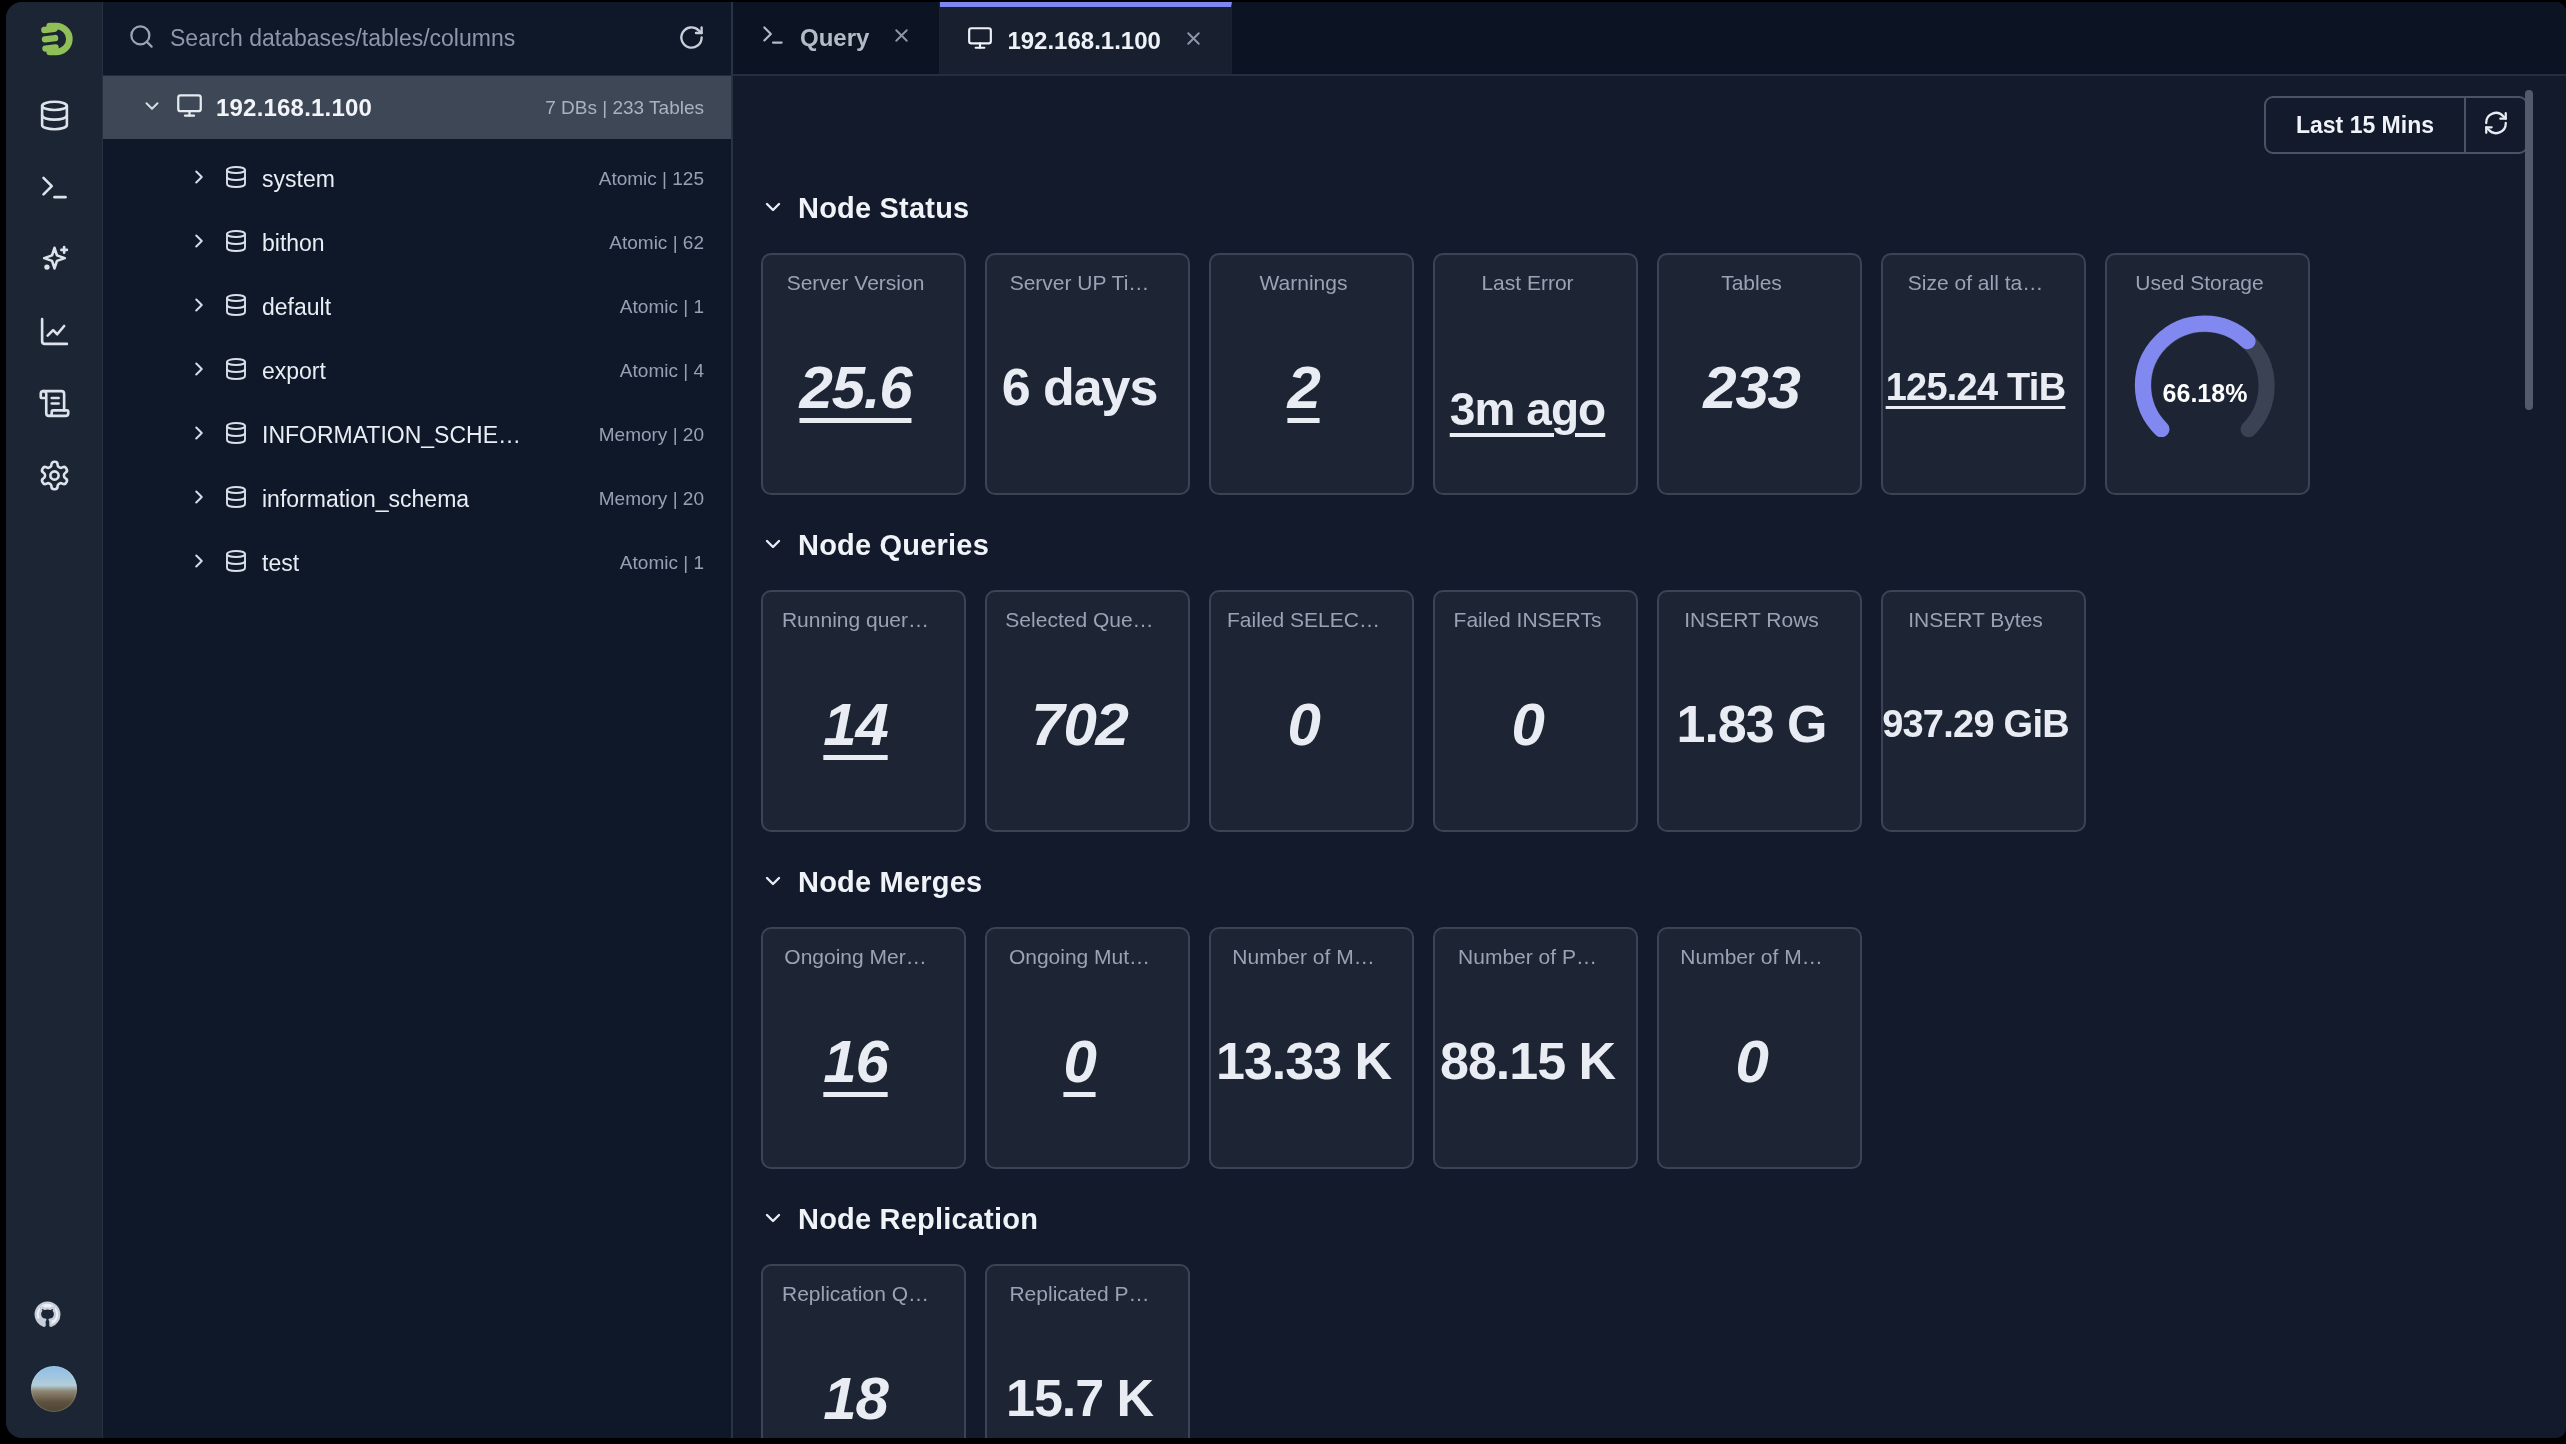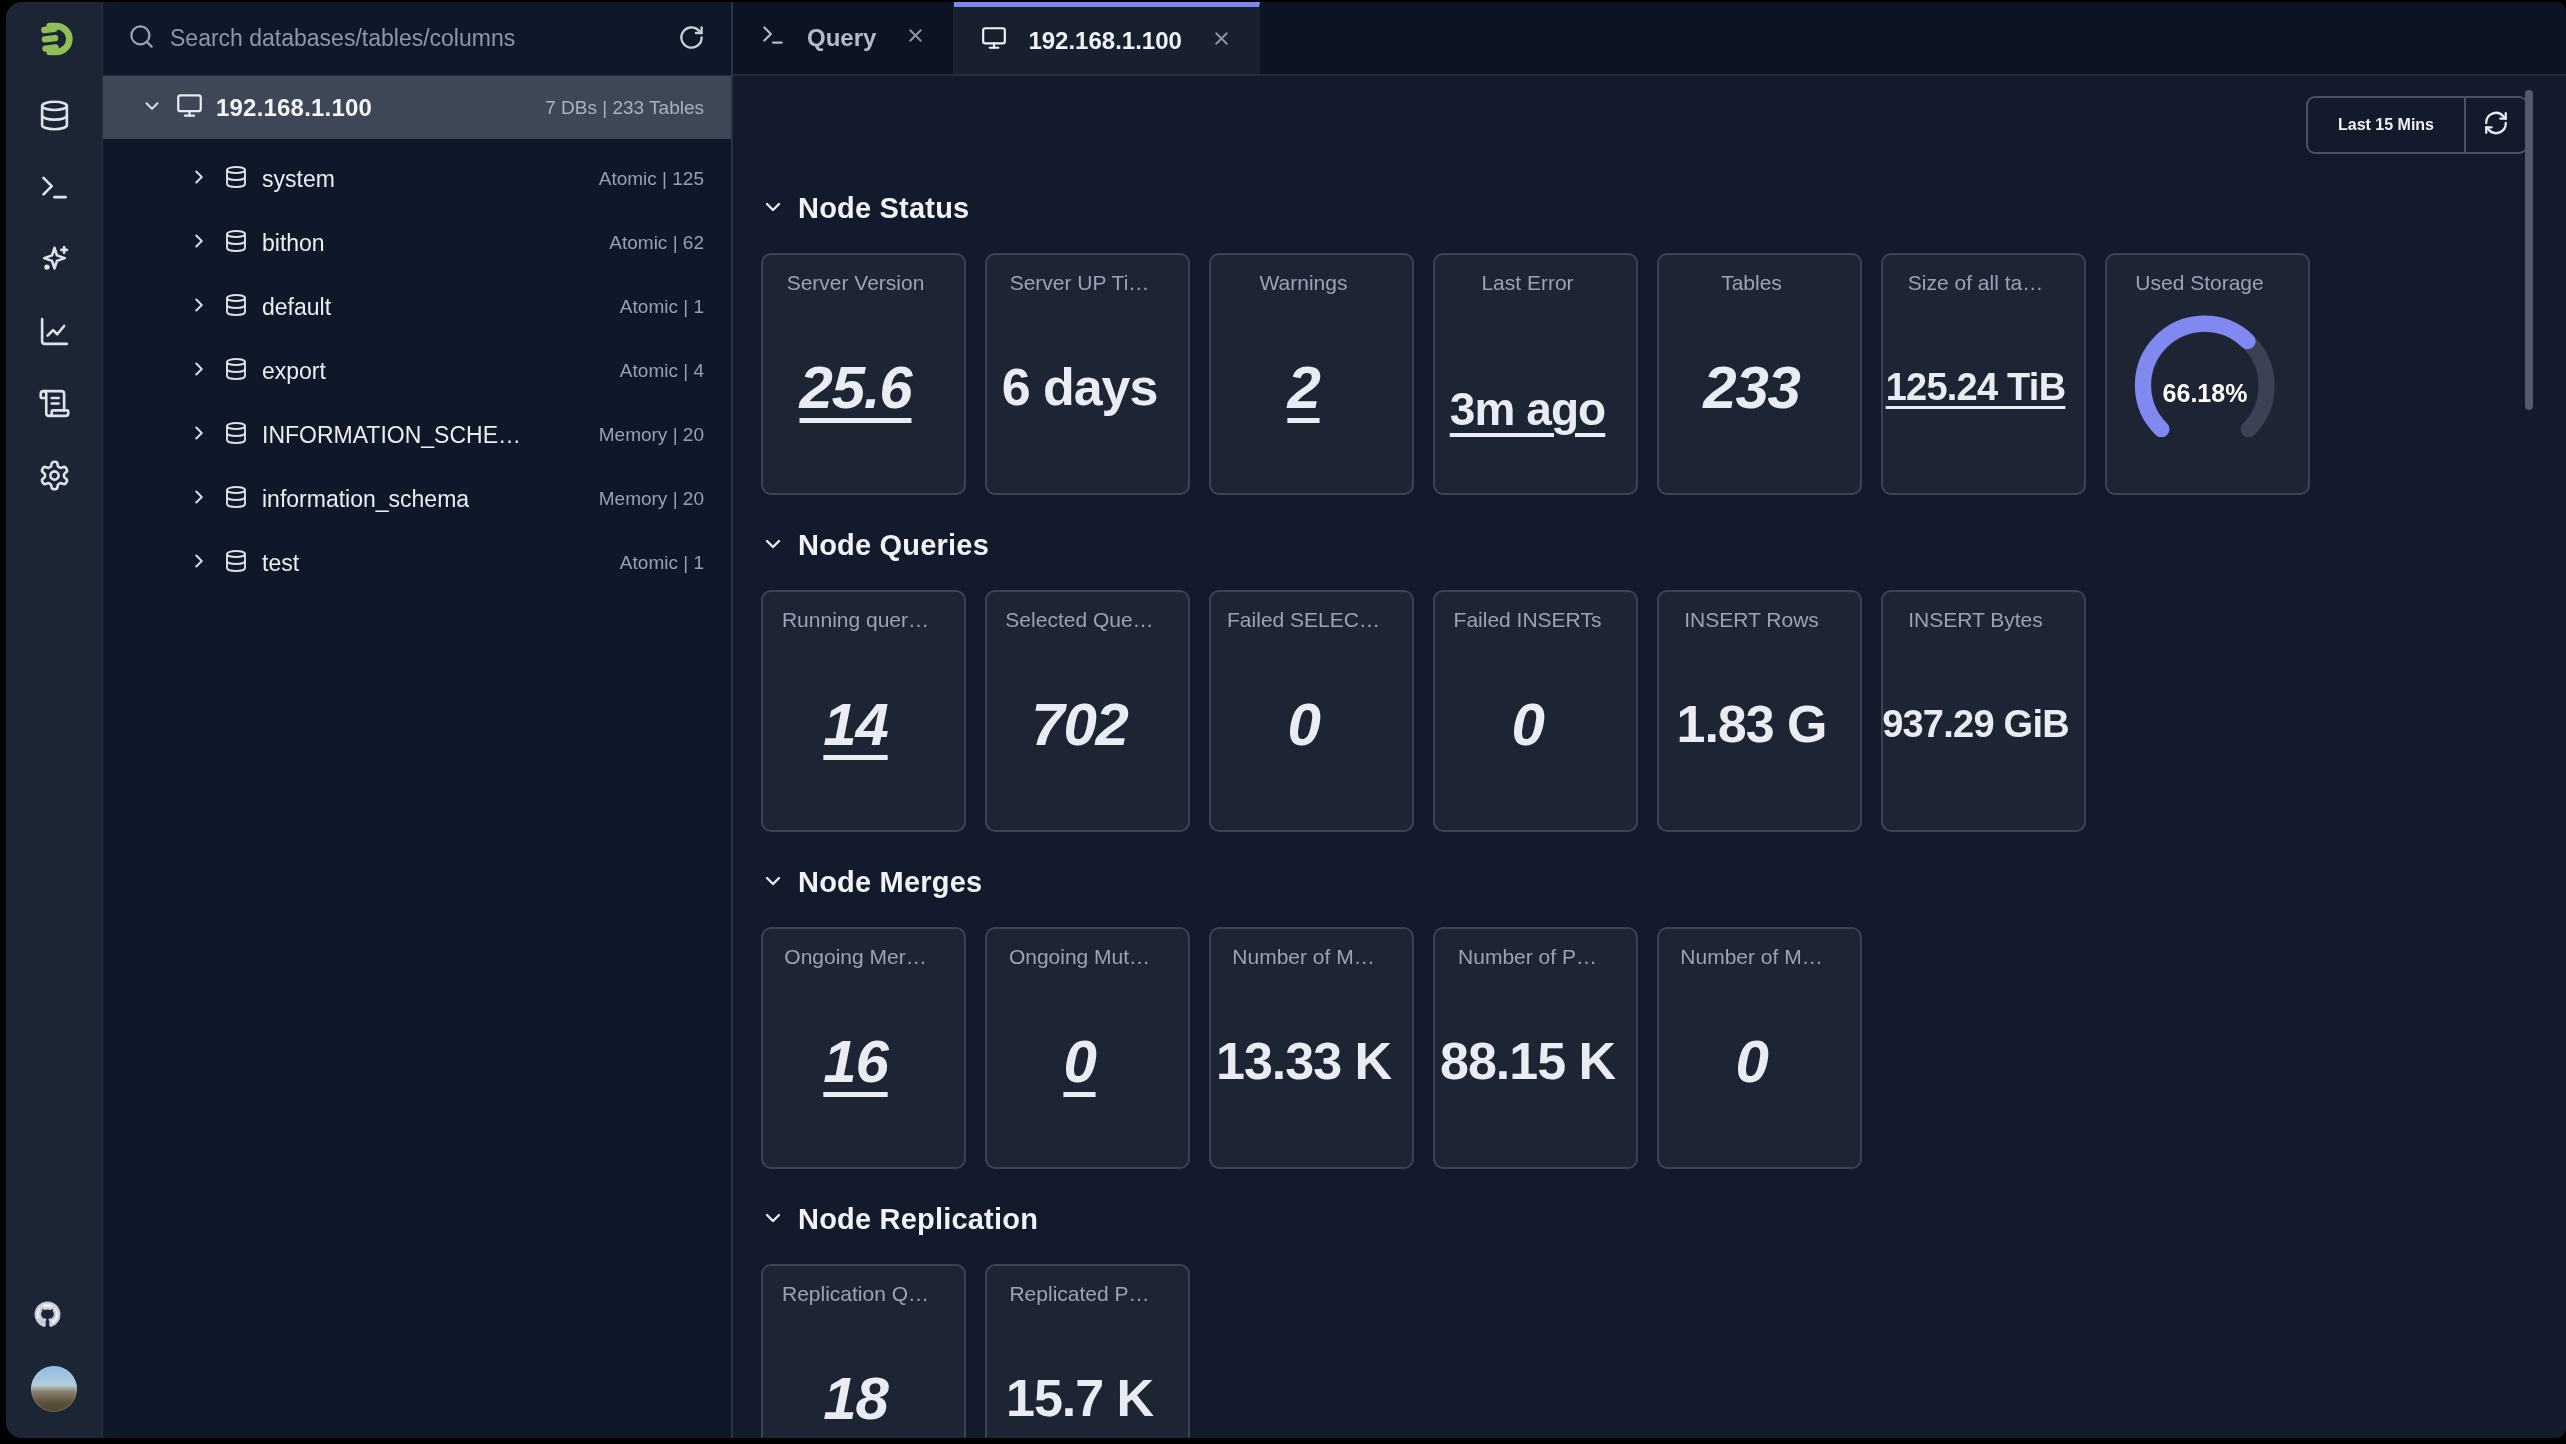--- a/index.html
+++ b/index.html
@@ -45,32 +45,32 @@
   .tree { padding-top:8px; }
   .tree-row { height:64px; display:flex; align-items:center; padding:0 27px 0 85px; gap:14px; cursor:pointer; }
   .tree-row svg { flex-shrink:0; }
   .db-ic { width:24px; height:24px; stroke:#d9dfe8; stroke-width:1.9; fill:none; stroke-linecap:round; stroke-linejoin:round; }
   .tree-name { color:#e9edf4; font-size:23px; font-weight:500; }
   .tree-meta { margin-left:auto; color:#97a0b2; font-size:19px; }
 
   
   .main { flex:1; display:flex; flex-direction:column; background:#121a2b; position:relative; min-width:0; }
   .tabbar { height:74px; background:#0c1322; display:flex; flex-shrink:0; border-bottom:2px solid #252e3e; }
-  .tab { display:flex; align-items:center; gap:21px; padding:0 27px; cursor:pointer;
+  .tab { display:flex; align-items:center; gap:14px; padding:0 27px; cursor:pointer;
     color:#b4bbc8; font-size:24px; font-weight:600; border-right:1px solid #1a2332; }
   .tab svg { width:26px; height:26px; stroke:currentColor; stroke-width:2; fill:none; stroke-linecap:round; stroke-linejoin:round; }
   .tab .close { margin-left:8px; }
   .tab .close svg { width:21px; height:21px; stroke:#8d96a8; stroke-width:2.2; }
   .tab.active { background:#18202f; color:#eef1f6; border-top:5px solid #7e86f2; padding-top:0; }
 
   .content { flex:1; overflow:hidden; padding:20px 38px 0 28px; position:relative; }
   .toolbar { display:flex; justify-content:flex-end; margin-bottom:38px; }
   .range-group { display:flex; border:2px solid #4a5365; border-radius:9px; overflow:hidden; }
   .range-btn { padding:0 30px; height:54px; display:flex; align-items:center; color:#f0f3f8;
-    font-size:16px; font-weight:600; cursor:pointer; background:transparent; border:none; font-family:inherit; }
+    font-size:23px; font-weight:600; cursor:pointer; background:transparent; border:none; font-family:inherit; }
   .range-refresh { width:62px; border-left:2px solid #4a5365; display:flex; align-items:center; justify-content:center; cursor:pointer; }
   .range-refresh svg { width:26px; height:26px; stroke:#e8ecf3; stroke-width:2.1; fill:none; stroke-linecap:round; stroke-linejoin:round; }
 
   .section-head { display:flex; align-items:center; gap:13px; margin-bottom:28px; cursor:pointer; }
   .section-head svg { width:24px; height:24px; stroke:#e8ecf3; stroke-width:2.4; fill:none; stroke-linecap:round; stroke-linejoin:round; }
   .section-title { color:#f0f3f7; font-size:29px; font-weight:700; letter-spacing:.2px; }
   .cards { display:flex; gap:19px; margin-bottom:34px; }
 
   .card { width:205px; height:242px; background:#1d2534; border:2px solid #3a4456; border-radius:10px;
     display:flex; flex-direction:column; padding:16px 26px 14px 10px; cursor:pointer; flex-shrink:0; }

